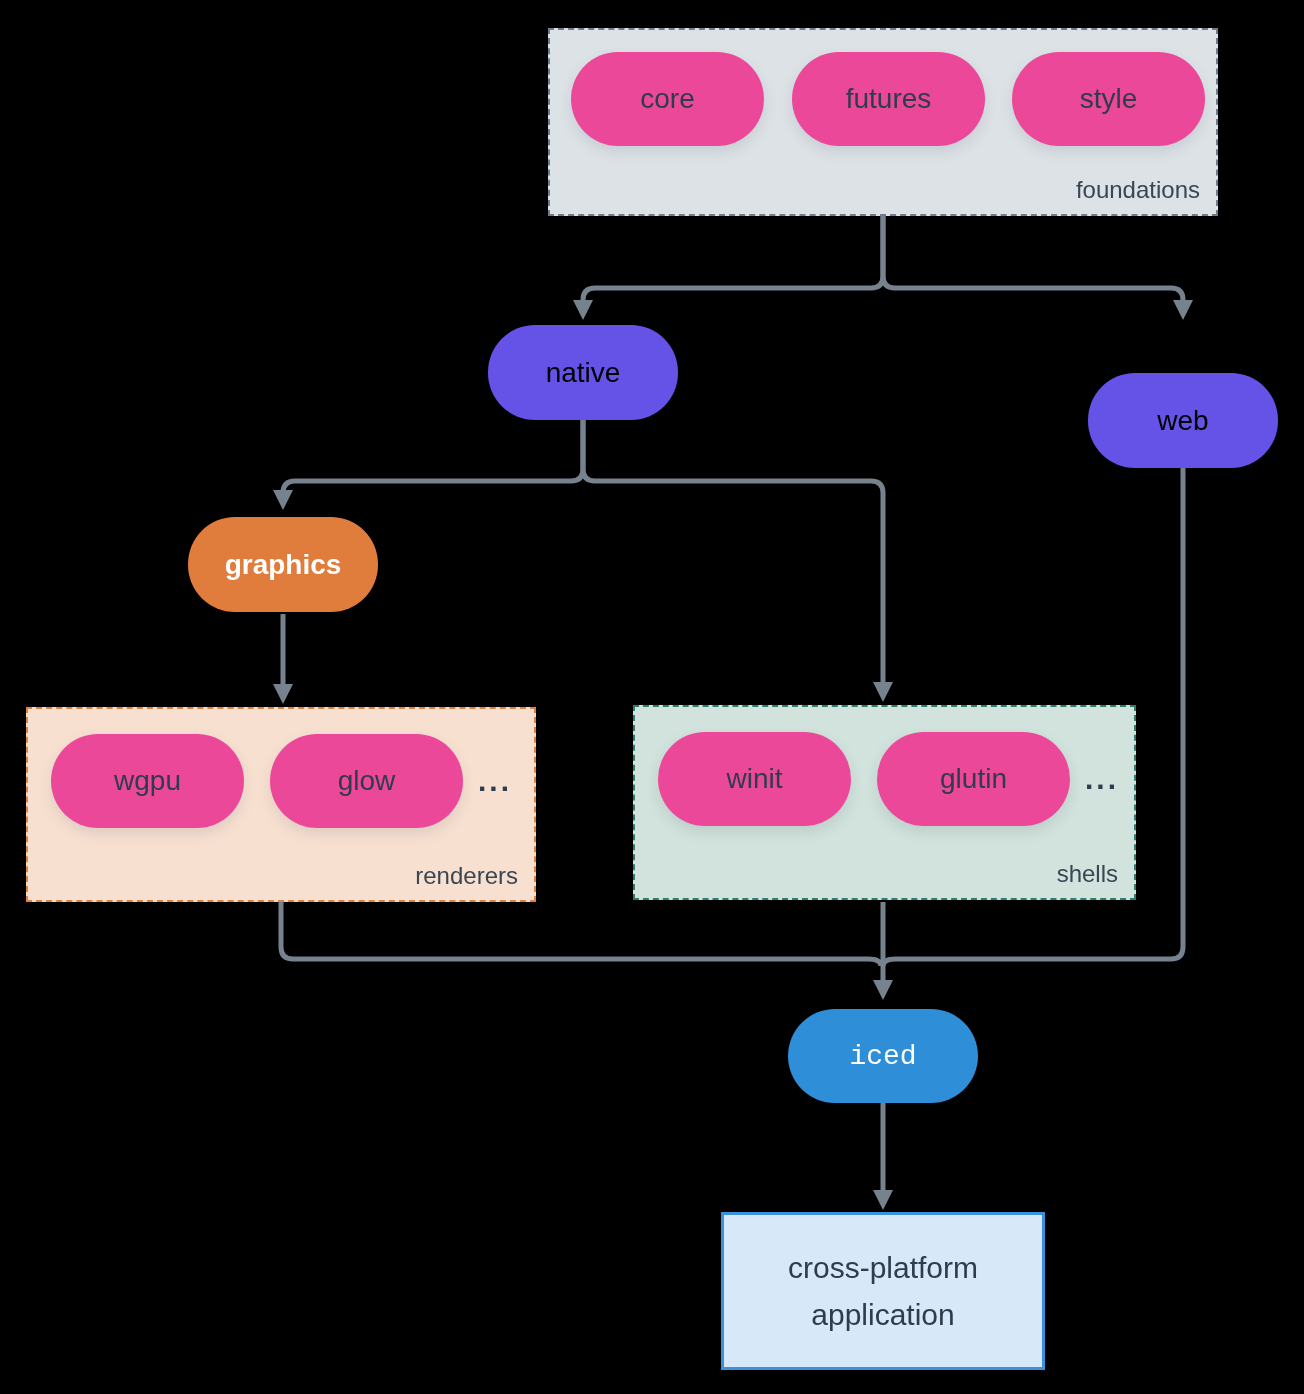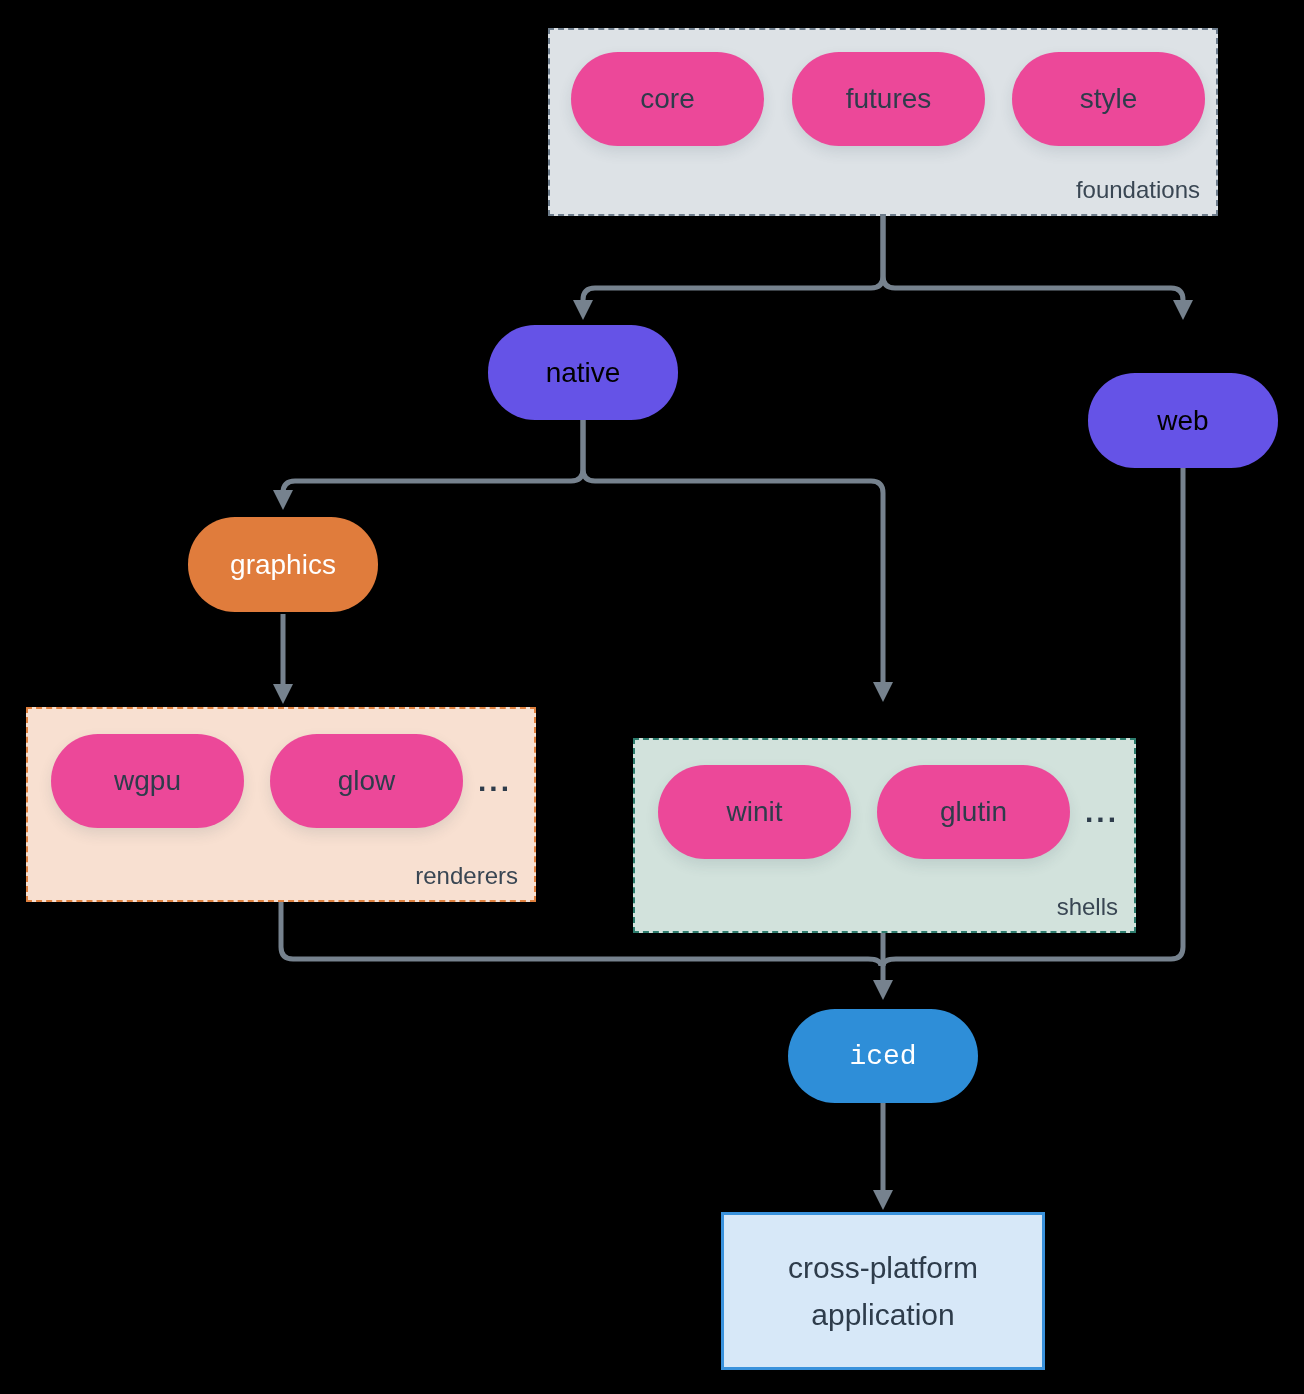--- a/index.html
+++ b/index.html
@@ -32,21 +32,21 @@
   }
   .group-foundations {
     left: 548px; top: 28px; width: 670px; height: 188px;
     background: #dde2e6; border-color: #6e7d8c;
   }
   .group-renderers {
     left: 26px; top: 707px; width: 510px; height: 195px;
     background: #f8e0d1; border-color: #e0813f;
   }
   .group-shells {
-    left: 633px; top: 738px; width: 503px; height: 195px;
+    left: 633px; top: 705px; width: 503px; height: 195px;
     background: #d2e2dc; border-color: #2e7d6e;
   }
   .group-label {
     position: absolute;
     right: 16px; bottom: 10px;
     font-size: 24px;
     color: #394653;
   }
   .pill {
     position: absolute;
@@ -57,21 +57,21 @@
     justify-content: center;
     font-size: 28px;
   }
   .pill-white {
     width: 193px;
     background: #ec4899;
     color: #2e3c4b;
     box-shadow: 0 6px 14px rgba(45,62,80,0.12);
   }
   .pill-purple { background: #6553e7; color: #000000; }
-  .pill-orange { background: #e07c3c; color: #ffffff; }
+  .pill-orange { background: #e07c3c; color: #ffffff; font-weight: bold; }
   .pill-blue   { background: #2e8ed8; color: #ffffff; font-family: Liberation Mono, monospace; }
   .ellipsis {
     position: absolute;
     top: 25px;
     height: 94px;
     display: flex;
     align-items: center;
     font-size: 30px;
     font-weight: 600;
     letter-spacing: 3px;

